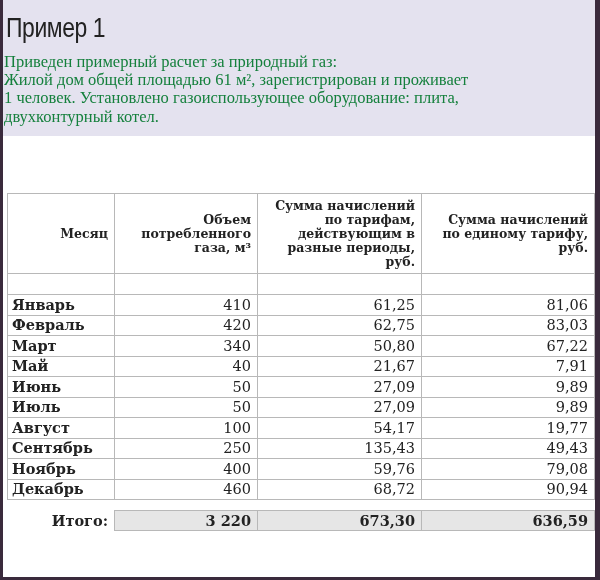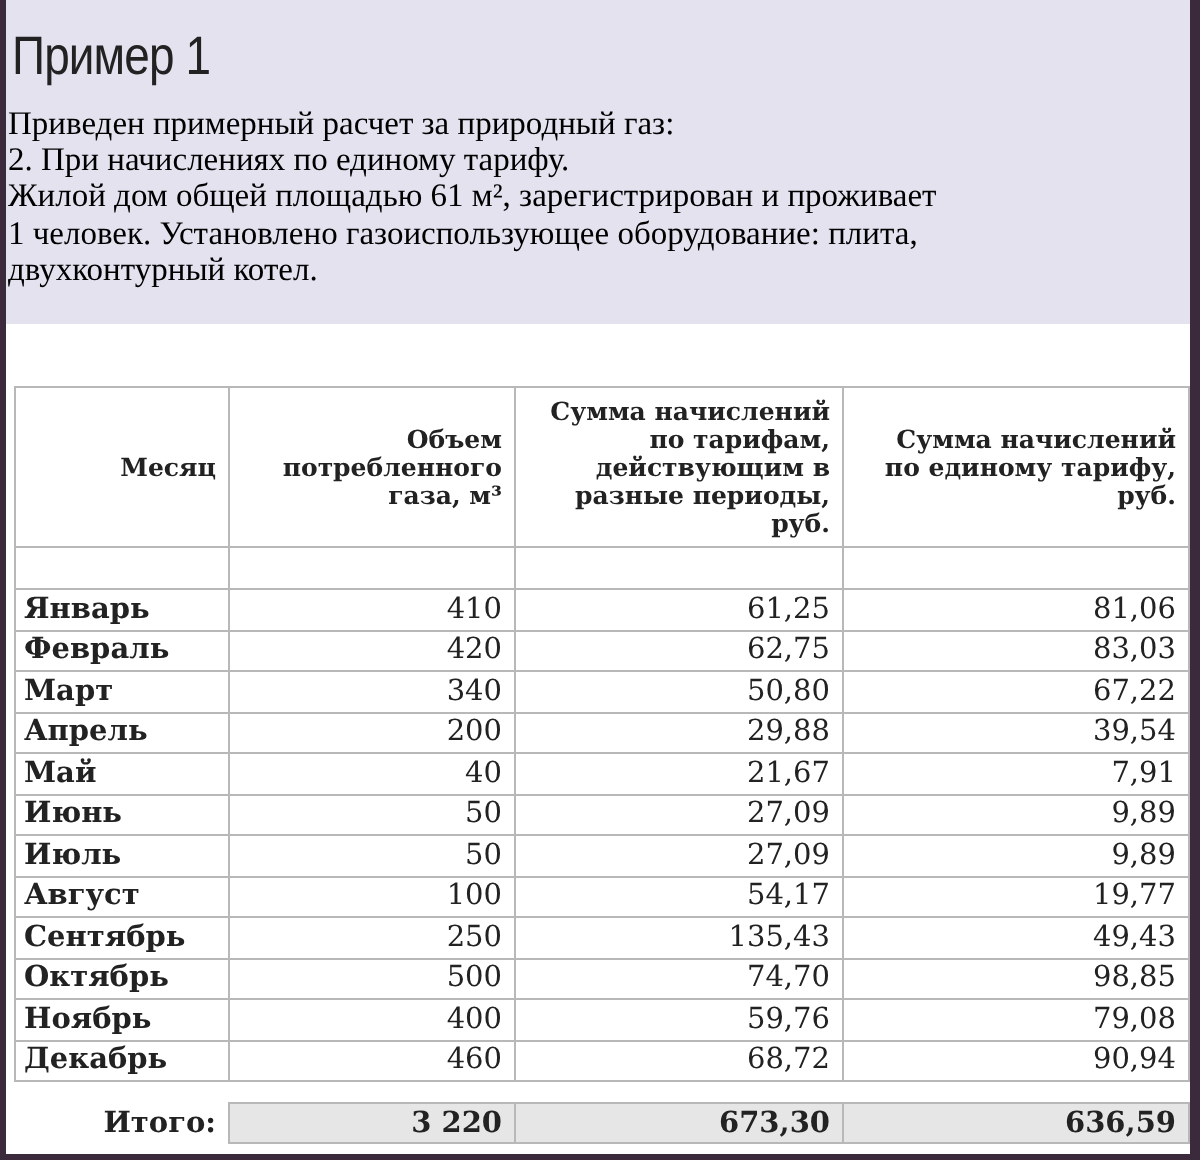--- a/index.html
+++ b/index.html
@@ -1,20 +1,20 @@
 <!DOCTYPE html>
 <html><head>
 <meta charset="utf-8">
 <style>
   html,body{margin:0;padding:0;}
   body{width:600px;height:580px;background:#3a2a3c;position:relative;overflow:hidden;font-family:"DejaVu Serif","Liberation Serif",serif;}
   .frame{position:absolute;left:3px;top:0;width:592px;height:577px;background:#fff;}
-  .intro{position:absolute;left:0;top:0;width:592px;height:162px;background:#e4e2ef;}
+  .intro{position:absolute;left:0;top:0;width:592px;height:136px;background:#e4e2ef;}
   .title{position:absolute;left:3px;top:13px;font-family:"Liberation Sans","DejaVu Sans",sans-serif;font-size:27px;color:#222;letter-spacing:-0.5px;transform:scaleX(0.85);transform-origin:left;}
-  .desc{position:absolute;left:1px;top:53px;width:590px;font-family:"Liberation Serif",serif;font-size:16.5px;line-height:18.2px;color:#000000;}
+  .desc{position:absolute;left:1px;top:53px;width:590px;font-family:"Liberation Serif",serif;font-size:16.5px;line-height:18.2px;color:#15803d;}
   .desc div{white-space:nowrap;}
   table{position:absolute;left:4px;top:193px;border-collapse:collapse;font-family:"DejaVu Serif",serif;}
   td,th{border:1px solid #b8b8b8;padding:0 6px;color:#222;}
   th{font-size:12.5px;font-weight:bold;line-height:14px;text-align:right;vertical-align:middle;height:79px;}
   .empty td{height:20px;}
   td{font-size:14.5px;height:19.5px;line-height:18px;}
   td.num{text-align:right;}
   td.month{text-align:left;padding-left:4px;font-weight:bold;}
   .spacer td{border:none;height:10px;}
   .total td{background:#e6e6e6;font-weight:bold;height:19px;}
@@ -22,21 +22,20 @@
   .c1{width:94px;}.c2{width:130px;}.c3{width:151px;}.c4{width:160px;}
 </style>
 </head>
 <body>
 
 <div class="frame">
   <div class="intro">
     <div class="title">Пример 1</div>
     <div class="desc">
       <div>Приведен примерный расчет за природный газ:</div>
-      <div>2. При начислениях по единому тарифу.</div>
       <div>Жилой дом общей площадью 61 м², зарегистрирован и проживает</div>
       <div>1 человек.  Установлено газоиспользующее оборудование: плита,</div>
       <div>двухконтурный котел.</div>
     </div>
   </div>
 
   <table>
     <thead>
       <tr>
         <th class="c1">Месяц</th>
@@ -64,26 +63,20 @@
           <td class="num">62,75</td>
           <td class="num">83,03</td>
         </tr>
         <tr>
           <td class="month">Март</td>
           <td class="num">340</td>
           <td class="num">50,80</td>
           <td class="num">67,22</td>
         </tr>
         <tr>
-          <td class="month">Апрель</td>
-          <td class="num">200</td>
-          <td class="num">29,88</td>
-          <td class="num">39,54</td>
-        </tr>
-        <tr>
           <td class="month">Май</td>
           <td class="num">40</td>
           <td class="num">21,67</td>
           <td class="num">7,91</td>
         </tr>
         <tr>
           <td class="month">Июнь</td>
           <td class="num">50</td>
           <td class="num">27,09</td>
           <td class="num">9,89</td>
@@ -100,26 +93,20 @@
           <td class="num">54,17</td>
           <td class="num">19,77</td>
         </tr>
         <tr>
           <td class="month">Сентябрь</td>
           <td class="num">250</td>
           <td class="num">135,43</td>
           <td class="num">49,43</td>
         </tr>
         <tr>
-          <td class="month">Октябрь</td>
-          <td class="num">500</td>
-          <td class="num">74,70</td>
-          <td class="num">98,85</td>
-        </tr>
-        <tr>
           <td class="month">Ноябрь</td>
           <td class="num">400</td>
           <td class="num">59,76</td>
           <td class="num">79,08</td>
         </tr>
         <tr>
           <td class="month">Декабрь</td>
           <td class="num">460</td>
           <td class="num">68,72</td>
           <td class="num">90,94</td>

